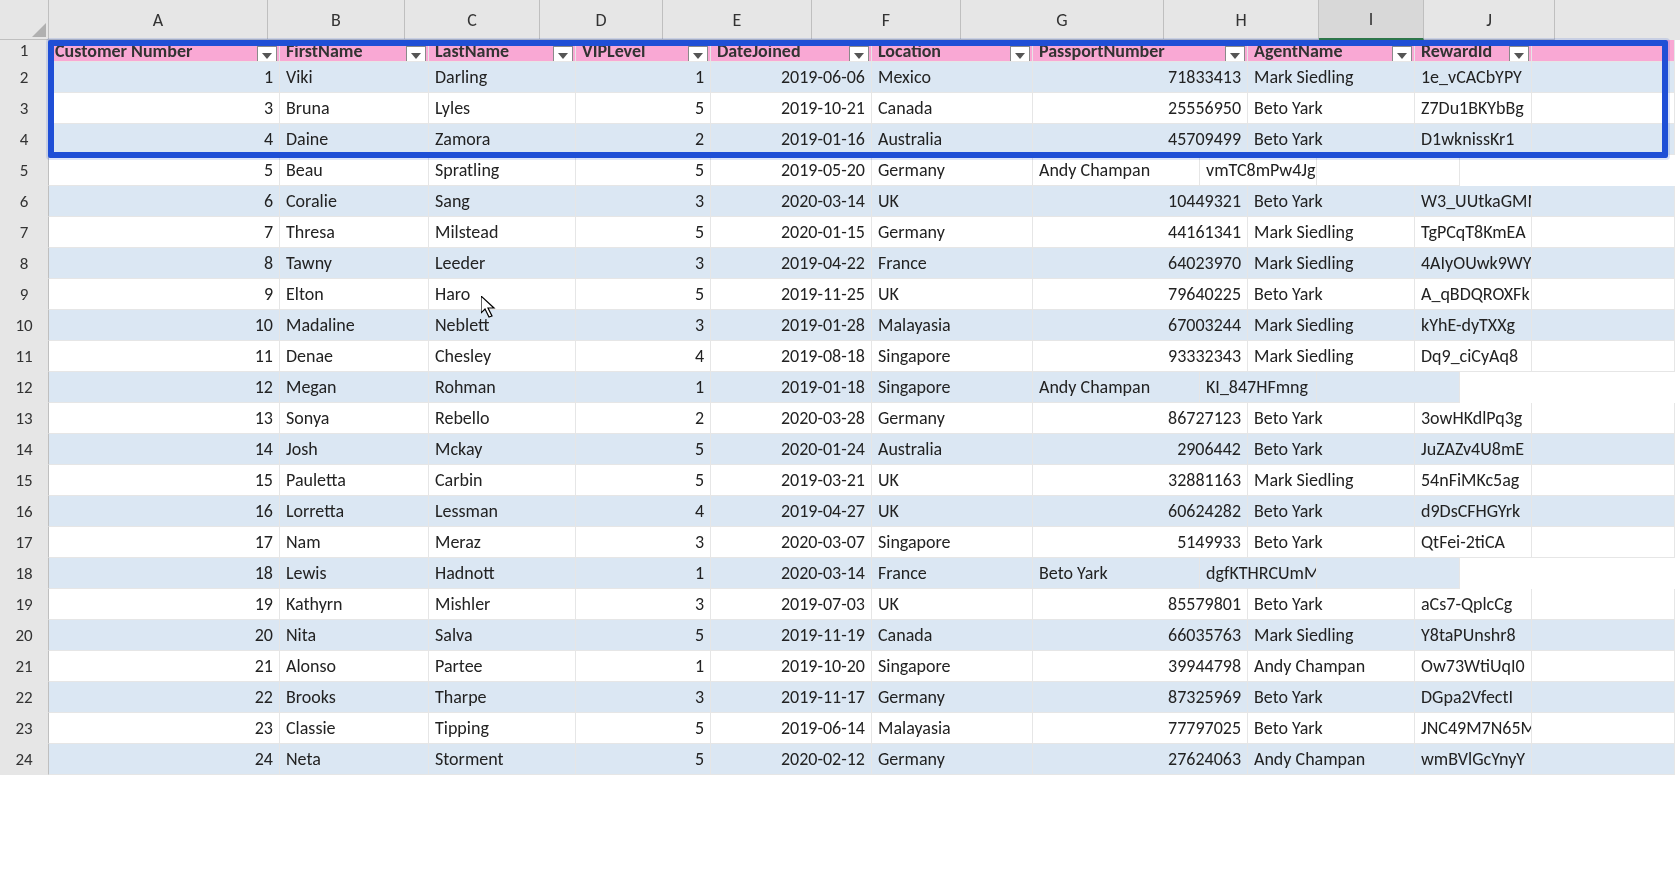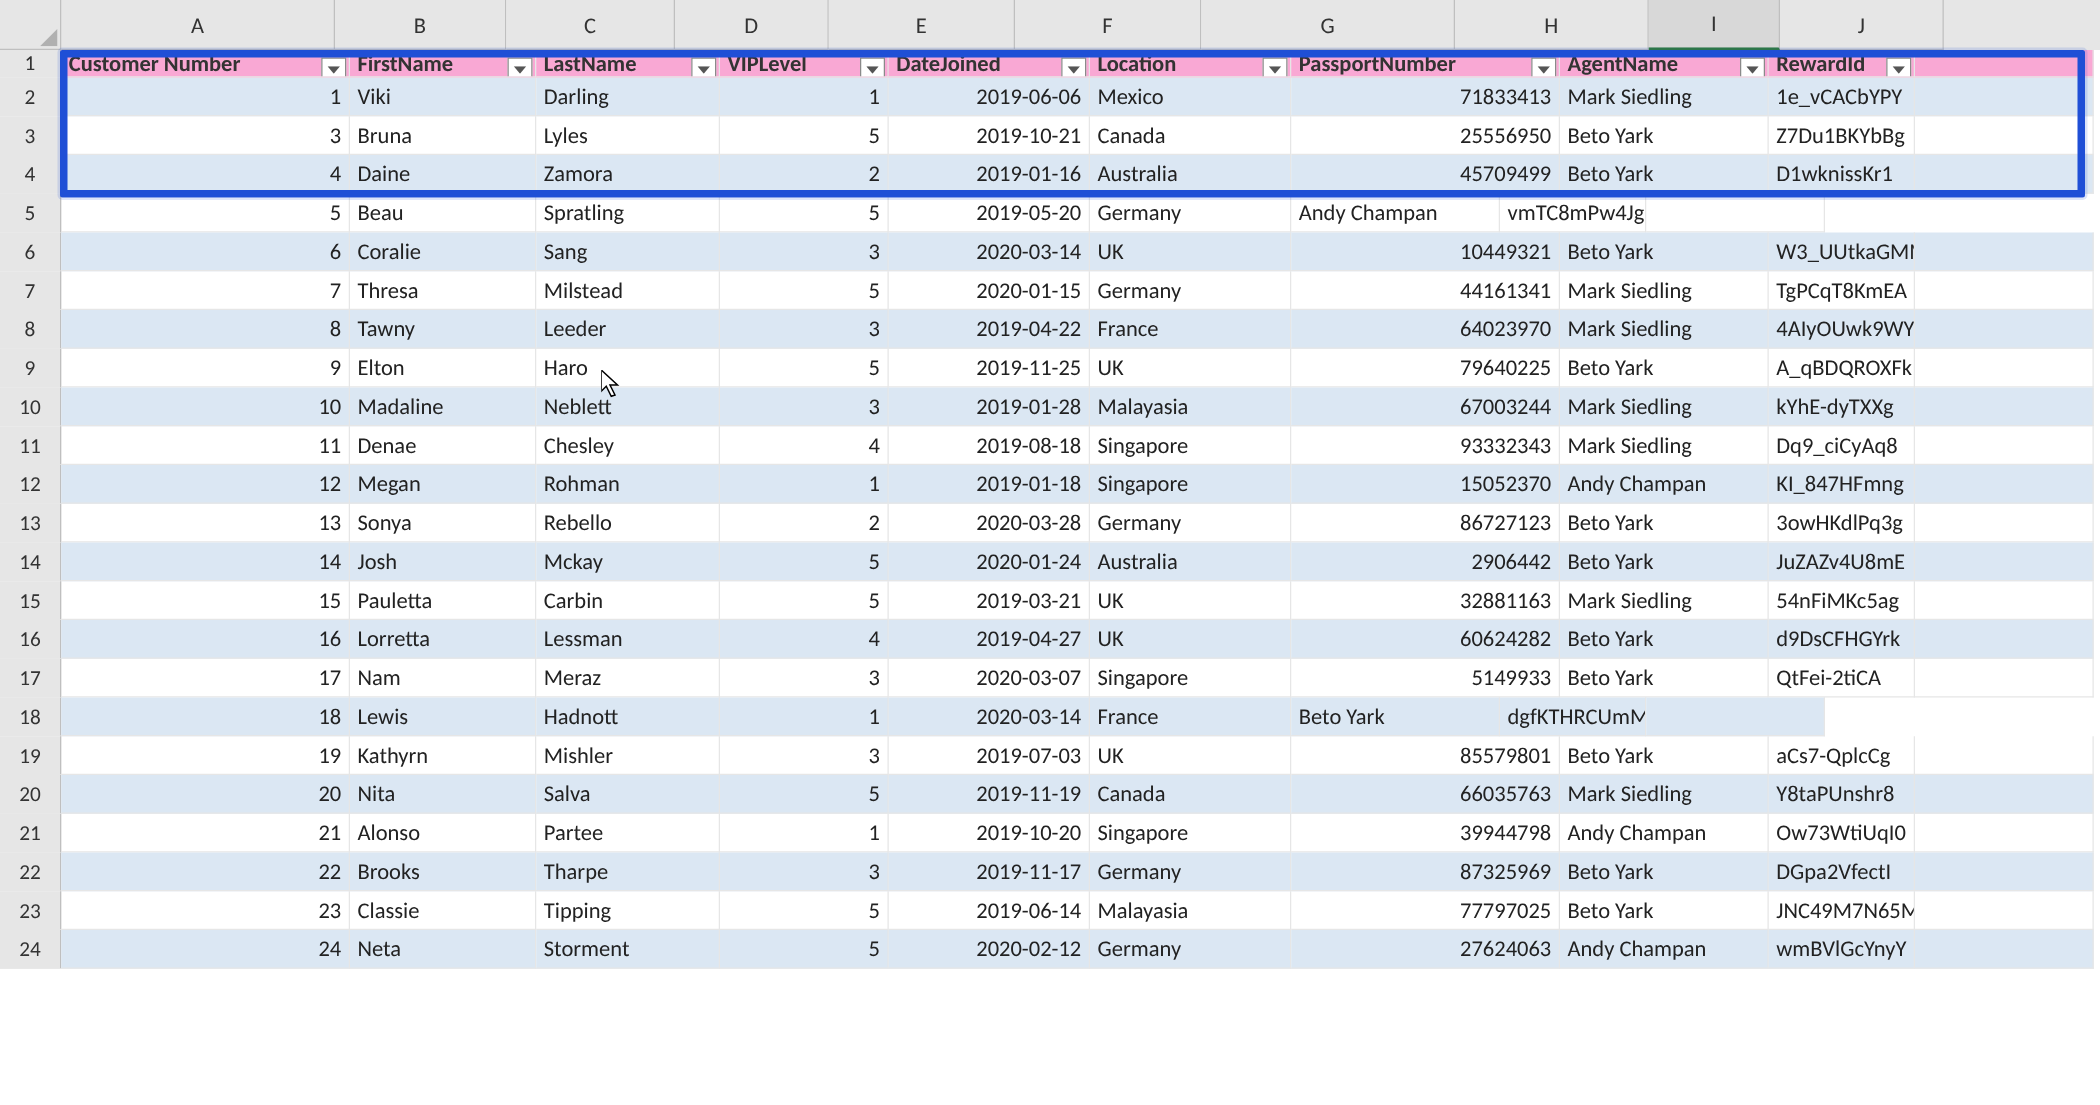--- a/index.html
+++ b/index.html
@@ -270,21 +270,20 @@
           <div class="cell cJ"></div>
         </div>
         <div class="row band">
           <div class="rownum">12</div>
           <div class="cell cA num">12</div>
           <div class="cell cB">Megan</div>
           <div class="cell cC">Rohman</div>
           <div class="cell cD num">1</div>
           <div class="cell cE num">2019-01-18</div>
           <div class="cell cF">Singapore</div>
-          <div class="cell cG num">15052370</div>
           <div class="cell cH">Andy Champan</div>
           <div class="cell cI">KI_847HFmng</div>
           <div class="cell cJ"></div>
         </div>
         <div class="row">
           <div class="rownum">13</div>
           <div class="cell cA num">13</div>
           <div class="cell cB">Sonya</div>
           <div class="cell cC">Rebello</div>
           <div class="cell cD num">2</div>

